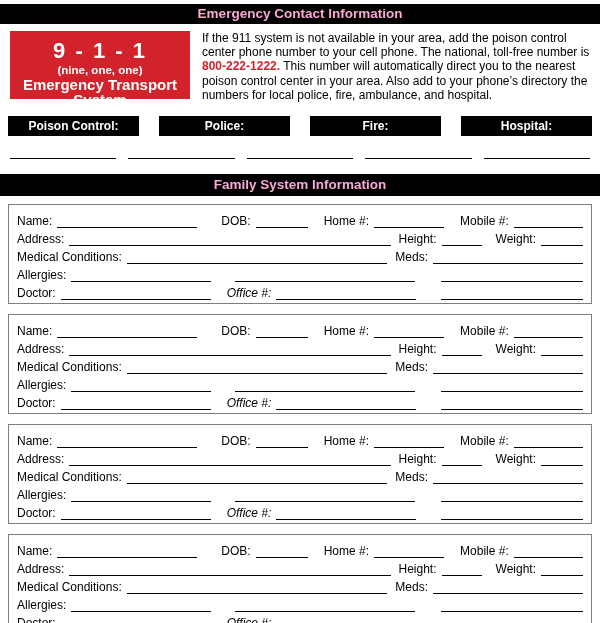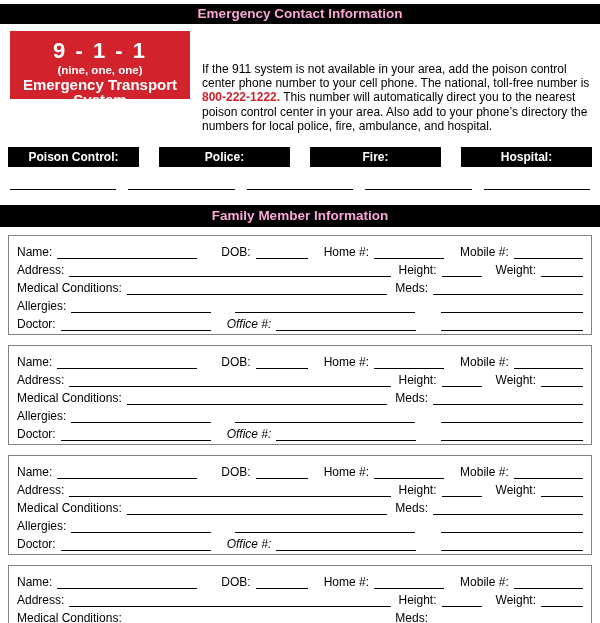--- a/index.html
+++ b/index.html
@@ -16,21 +16,21 @@
   #family-bar { margin-top: 15px; height: 22px; line-height: 22px; font-size: 13.5px; }
 
   .ec-section { display: flex; margin: 7px 10px 0 10px; }
   .red-box {
     width: 180px; min-width: 180px; height: 68px;
     background: #d2232d; color: #fff; text-align: center; padding-top: 8px;
   }
   .nine { font-size: 22px; font-weight: bold; letter-spacing: 2px; line-height: 24px; }
   .nine-sub { font-size: 11.5px; font-weight: bold; line-height: 14px; }
   .nine-cap { font-size: 15px; font-weight: bold; line-height: 15px; }
-  .intro { flex: 1; margin-left: 12px; font-size: 12px; line-height: 14.2px; margin-top: 31px; }
+  .intro { flex: 1; margin-left: 12px; font-size: 12px; line-height: 14.2px; }
   .phone-red { color: #d2232d; font-weight: bold; }
 
   .contact-row { display: flex; gap: 20px; margin: 14px 8px 0 8px; }
   .contact-box {
     flex: 1; height: 20px; line-height: 20px;
     background: #000; color: #fff; font-weight: bold; font-size: 12px; text-align: center;
   }
   .blank-row { display: flex; gap: 12px; margin: 21px 10px 0 10px; }
   .blank-row .bl { flex: 1; height: 2px; border-bottom: 1.6px solid #000; }
 
@@ -75,21 +75,21 @@
 
 <div class="blank-row">
   <div class="bl"></div>
   <div class="bl"></div>
   <div class="bl"></div>
   <div class="bl"></div>
   <div class="bl"></div>
 </div>
 
 <div id="family-bar" class="bar">
-  <span>Family Member Information</span>
+  <span>Family System Information</span>
 </div>
 
 <div id="members">
   <div class="member-block">
     <div class="fr">
       <span class="fl">Name:</span>
       <span class="ln w140"></span>
       <span class="fl ml12">DOB:</span>
       <span class="ln w52"></span>
       <span class="fl ml16">Home #:</span>

